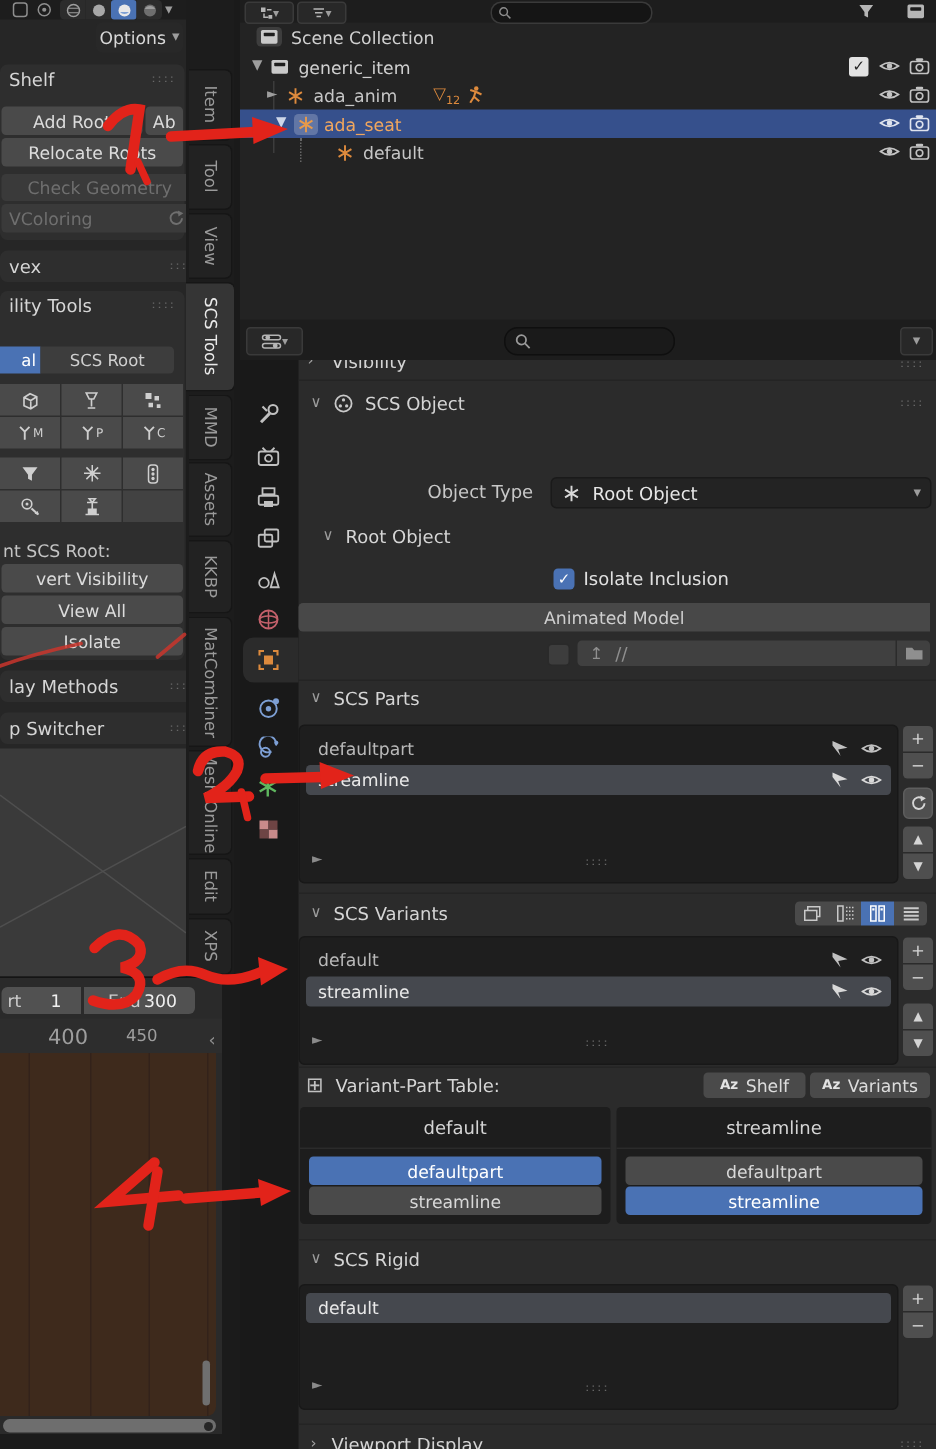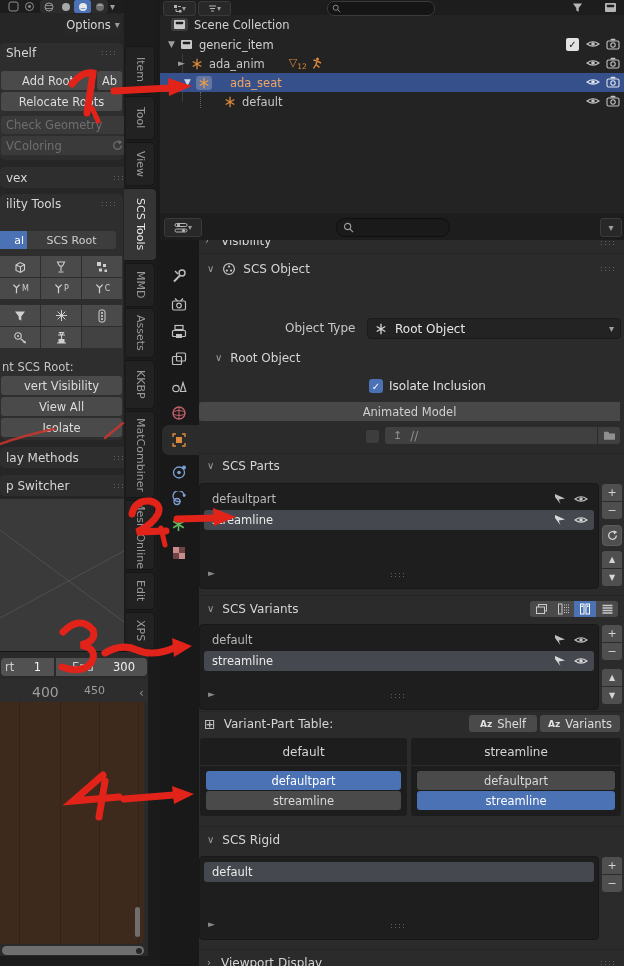--- a/index.html
+++ b/index.html
@@ -126,21 +126,21 @@
       </div>
       <div class="a btn" style="left:1px;top:28px;width:94px;height:19px">
           <span>Add Root</span>
         </div>
       <div class="a btn" style="left:97px;top:28px;width:25px;height:19px">
           <span>Ab</span>
         </div>
       <div class="a btn" style="left:1px;top:49px;width:121px;height:19px">
           <span>Relocate Roots</span>
         </div>
-      <div class="a btn dis" style="left:1px;top:73px;width:121px;height:18px;justify-content:flex-start;padding-left:5px">
+      <div class="a btn dis" style="left:1px;top:73px;width:121px;height:18px;justify-content:center;padding-left:5px">
           <span>Check Geometry</span>
         </div>
       <div class="a btn dis" style="left:1px;top:93px;width:121px;height:19px;justify-content:flex-start;padding-left:5px">
         <span>VColoring</span>
         <span class="ico" style="margin-left:auto;margin-right:4px;color:#6f6f6f">
             <svg width="11" height="11">
               <use href="#i-refresh"></use>
             </svg>
           </span>
       </div>
@@ -309,21 +309,21 @@
     <div class="vtab a" style="left:2px;top:612px;width:28px;height:36px">
         <span>XPS</span>
       </div>
   </div>
 
   <div class="a" style="left:0;top:651px;width:148px;height:315px;background:#2a2a2a;border-top:1px solid #141414">
     <div class="a flex" style="left:1px;top:6px;width:53px;height:18px;background:#515151;border-radius:4px 0 0 4px;font-size:11.5px">
       <span style="margin-left:4px;color:#cdcdcd">rt</span>
       <span style="margin-left:auto;margin-right:13px;color:#f0f0f0">1</span>
     </div>
-    <div class="a flex" style="left:56px;top:6px;width:91px;height:18px;background:#515151;border-radius:0 4px 4px 0;font-size:11.5px">
+    <div class="a flex" style="left:56px;top:6px;width:74px;height:18px;background:#515151;border-radius:0 4px 4px 0;font-size:11.5px">
       <span style="margin-left:16px;color:#cdcdcd">End</span>
       <span style="margin-left:auto;margin-right:12px;color:#f0f0f0">300</span>
     </div>
 
     <div class="a" style="left:0;top:27px;width:148px;height:23px;background:#2d2d2d">
       <span class="a" style="left:32px;top:5px;font-size:14px;color:#9d9d9d">400</span>
       <span class="a" style="left:84px;top:5px;font-size:11px;color:#9d9d9d">450</span>
     </div>
     <span class="a" style="left:139px;top:34px;color:#8e8e8e;font-size:12px">‹</span>
 
@@ -438,21 +438,21 @@
         </span>
     </div>
 
     <div class="olrow" style="top:73px;background:#36508c;color:#e8e8e8">
       <span class="chev" style="margin-left:24px;font-size:9px;color:#cdd6e8">▼</span>
       <span class="ico" style="margin-left:5px;color:#e89a4a;background:rgba(255,255,255,.22);border-radius:3px;padding:1px 2px">
           <svg width="12" height="12">
             <use href="#i-axes"></use>
           </svg>
         </span>
-      <span style="margin-left:18px;color:#f0a65e">ada_seat</span>
+      <span style="margin-left:4px;color:#f0a65e">ada_seat</span>
       <span class="a ico" style="left:426px;top:4px;color:#dfe4ee">
           <svg width="14" height="10">
             <use href="#i-eye"></use>
           </svg>
         </span>
       <span class="a ico" style="left:446px;top:3px;color:#dfe4ee">
           <svg width="14" height="12">
             <use href="#i-cam"></use>
           </svg>
         </span>

